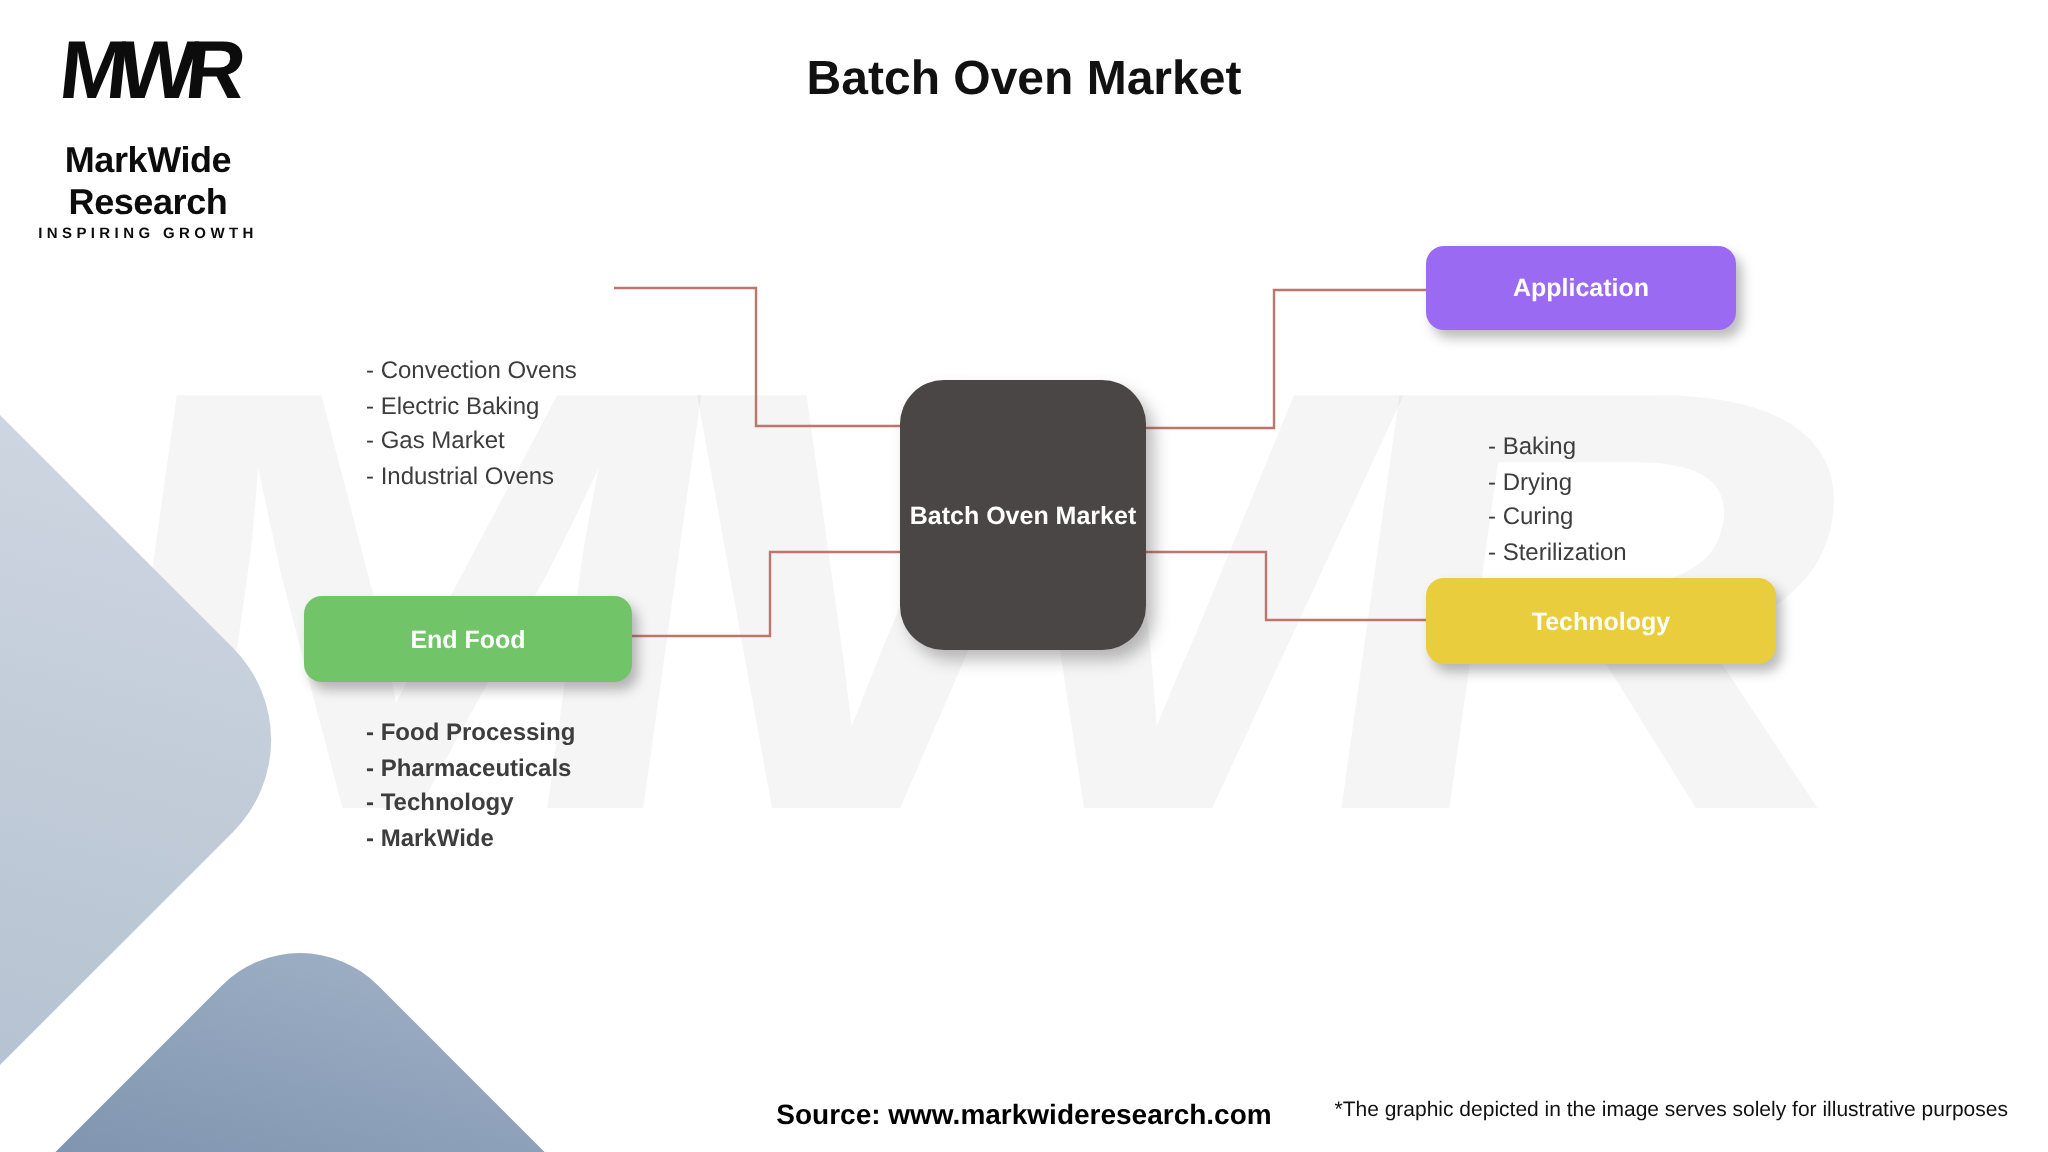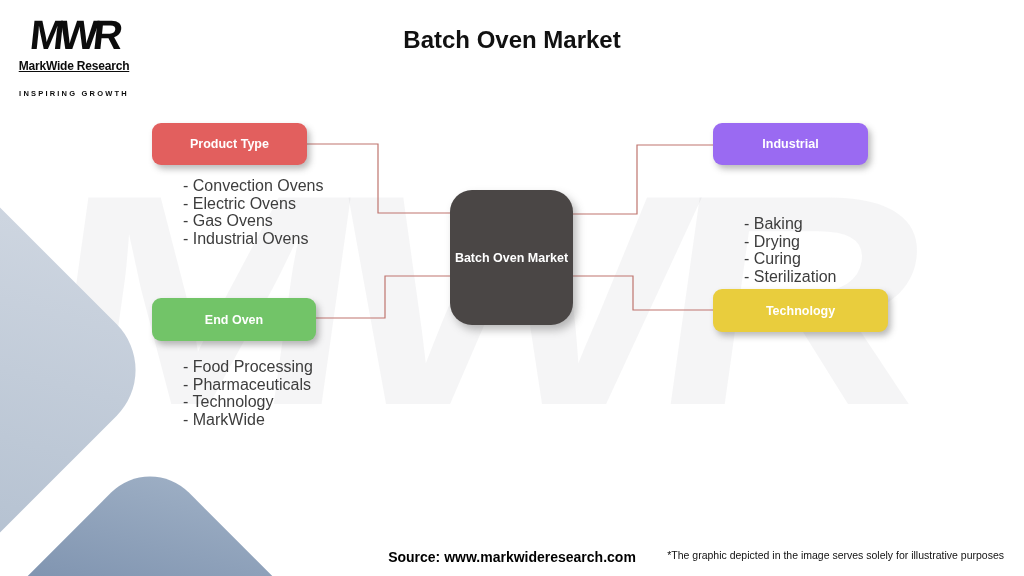--- a/index.html
+++ b/index.html
@@ -25,22 +25,22 @@
     left:-10px;top:520px;width:320px;height:320px;border-radius:55px;
     transform:rotate(45deg);
     background:linear-gradient(150deg,#a0b1c6 0%,#7b90ad 40%,#5d7699 100%);
   }
   
   .logo{position:absolute;left:18px;top:12px;width:112px;text-align:center;z-index:5;}
   .logo-mark{
     font-size:41px;line-height:46px;font-weight:900;letter-spacing:-5px;
     color:#0c0c0c;transform:skewX(-6deg);
   }
-  .logo-name{font-size:12px;font-weight:800;color:#0c0c0c;letter-spacing:-0.2px;margin-top:1px;text-decoration:underline;}
-  .logo-tagline{font-size:7.5px;font-weight:700;color:#0c0c0c;letter-spacing:2.2px;margin-top:16px;}
+  .logo-name{font-size:18px;font-weight:800;color:#0c0c0c;letter-spacing:-0.2px;margin-top:12px;}
+  .logo-tagline{font-size:7.5px;font-weight:700;color:#0c0c0c;letter-spacing:2.2px;margin-top:0;}
   .page-title{
     position:absolute;left:0;top:26px;width:1024px;text-align:center;z-index:5;
     font-size:24px;font-weight:700;color:#111111;
   }
   
   .connectors{position:absolute;left:0;top:0;z-index:3;pointer-events:none;}
   .connectors polyline{fill:none;stroke:#bf756e;stroke-width:1.2;}
   
   .node-box{
     position:absolute;z-index:4;border-radius:9px;
@@ -53,24 +53,24 @@
   .node-eu  {left:152px;top:298px;width:164px;height:43px;background:#72c468;}
   .node-tech{left:713px;top:289px;width:175px;height:43px;background:#e9cd3d;}
   .center-node{
     position:absolute;left:450px;top:190px;width:123px;height:135px;z-index:4;
     background:#4a4645;border-radius:22px;
     display:flex;align-items:center;justify-content:center;text-align:center;
     color:#ffffff;font-size:12.5px;font-weight:700;
     box-shadow:4px 5px 8px rgba(60,60,60,0.35);
   }
   
-  .item-list{position:absolute;z-index:4;font-size:16px;color:#3d3d3d;line-height:17.5px;}
+  .item-list{position:absolute;z-index:4;font-size:12px;color:#3d3d3d;line-height:17.5px;}
   .list-pt  {left:183px;top:177px;}
   .list-app {left:744px;top:171px;margin-top:44px;}
-  .list-eu  {left:183px;top:358px;}
+  .list-eu  {left:183px;top:358px;font-weight:bold;}
   .list-tech{left:744px;top:343px;}
   
   .source-line{
     position:absolute;left:0;top:549px;width:1024px;text-align:center;z-index:5;
     font-size:14px;font-weight:700;color:#000000;
   }
   .disclaimer{
     position:absolute;right:20px;top:549px;z-index:5;
     font-size:10.5px;font-weight:400;color:#111111;
   }
@@ -96,42 +96,39 @@
     <polyline points="307,144 378,144 378,213 450,213"></polyline>
     <polyline points="573,214 637,214 637,145 713,145"></polyline>
     <polyline points="316,318 385,318 385,276 450,276"></polyline>
     <polyline points="573,276 633,276 633,310 713,310"></polyline>
   </svg>
 
   <div class="center-node">
     <span>Batch Oven Market</span>
   </div>
 
-  <div class="node-box node-pt">
-    <span>Product Type</span>
-  </div>
   <div class="item-list list-pt">
     <div>- Convection Ovens</div>
-    <div>- Electric Ovens</div>
-    <div>- Gas Ovens</div>
+    <div>- Electric Baking</div>
+    <div>- Gas Market</div>
     <div>- Industrial Ovens</div>
   </div>
 
   <div class="node-box node-app">
-    <span>Industrial</span>
+    <span>Application</span>
   </div>
   <div class="item-list list-app">
     <div>- Baking</div>
     <div>- Drying</div>
     <div>- Curing</div>
     <div>- Sterilization</div>
   </div>
 
   <div class="node-box node-eu">
-    <span>End Oven</span>
+    <span>End Food</span>
   </div>
   <div class="item-list list-eu">
     <div>- Food Processing</div>
     <div>- Pharmaceuticals</div>
     <div>- Technology</div>
     <div>- MarkWide</div>
   </div>
 
   <div class="node-box node-tech">
     <span>Technology</span>

